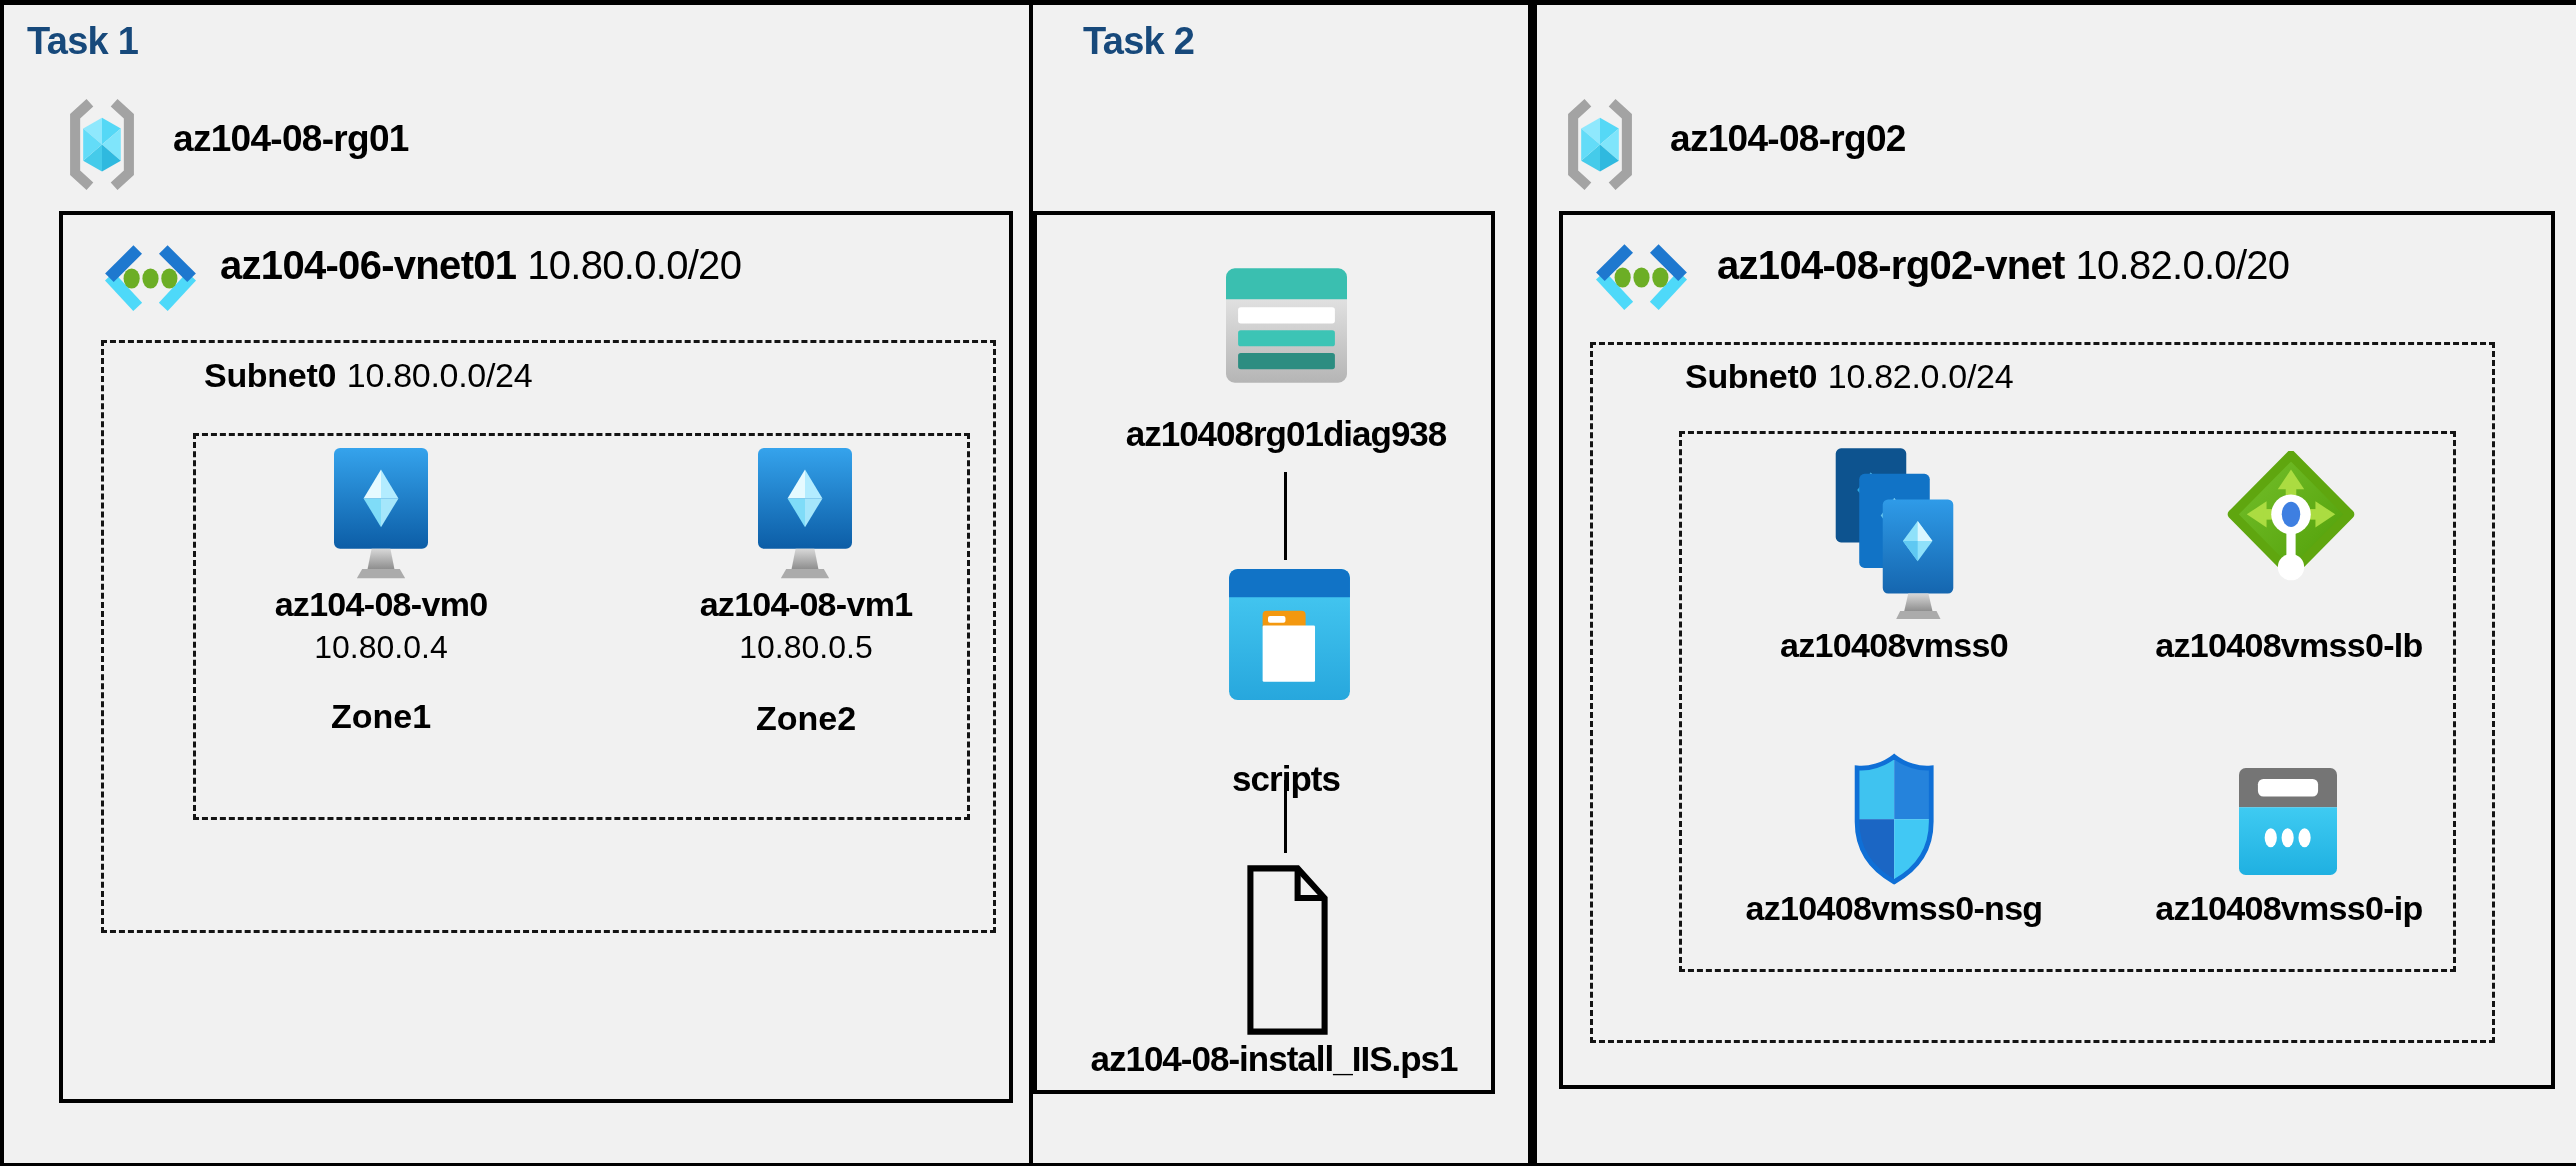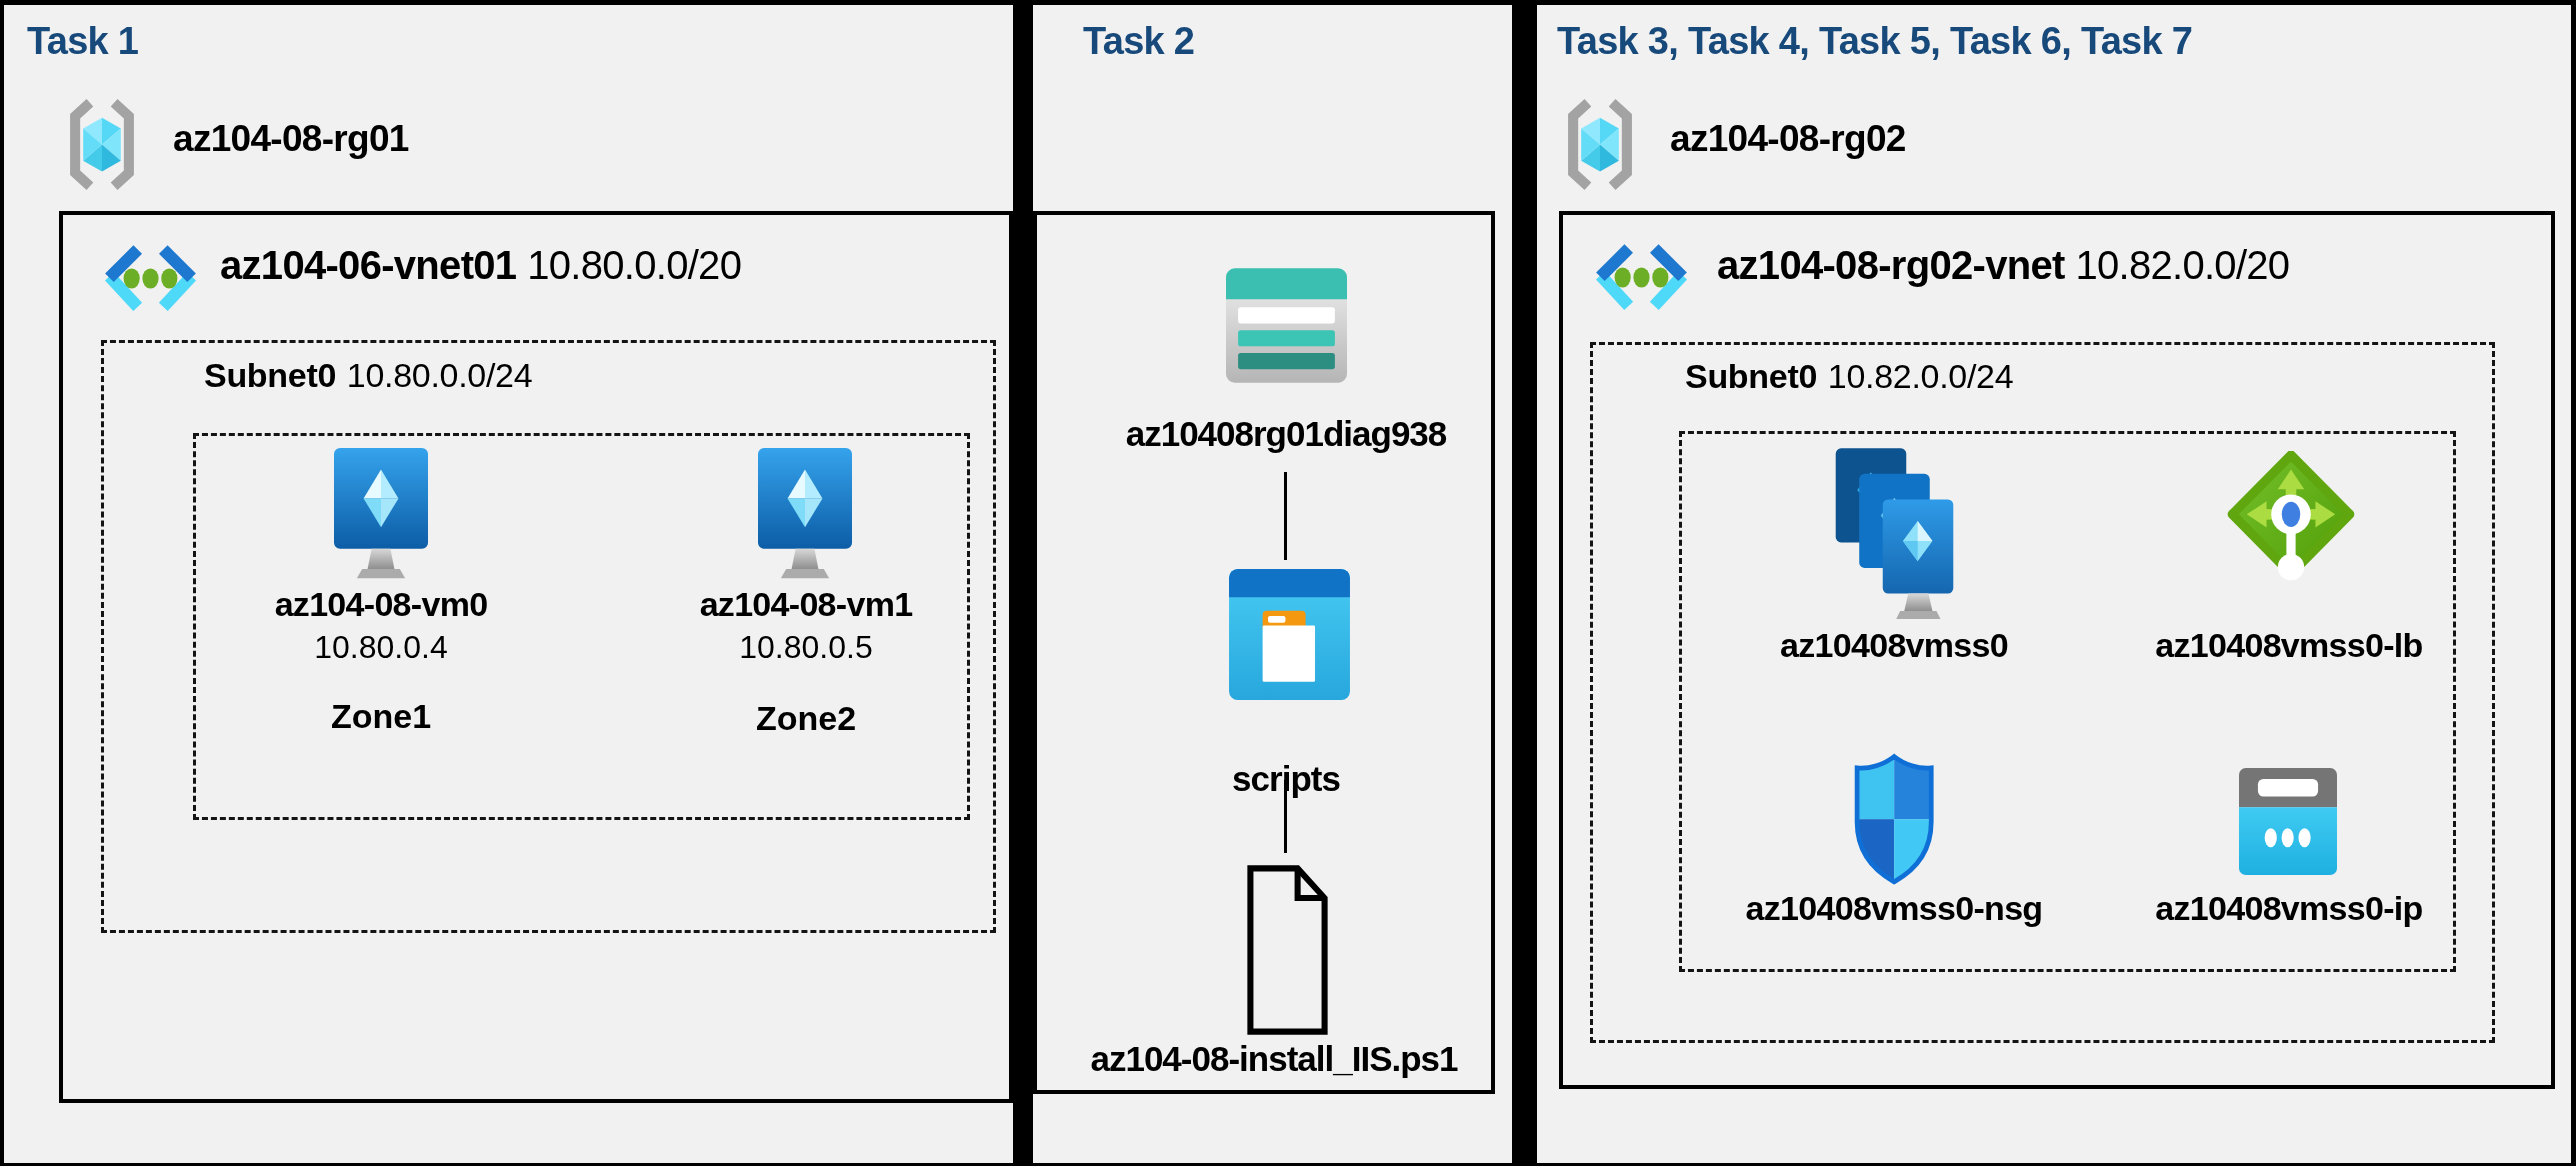--- a/index.html
+++ b/index.html
@@ -1,18 +1,18 @@
 <!DOCTYPE html>
 <html style="font-size:10.8px"><head>
 <meta charset="utf-8">
 <style>
   html,body{margin:0;padding:0;background:#000;}
   #canvas{position:relative;width:2576px;height:1166px;background:#000;
           font-family:"Liberation Sans","DejaVu Sans",sans-serif;color:#000;overflow:hidden;}
-  .panel{position:absolute;top:5.4px;height:1158px;background:#F1F1F1;}
+  .panel{position:absolute;top:5.4px;height:1158px;background:#F1F1F1;padding-left:16px;}
   .task-title{position:absolute;font-size:38px;font-weight:700;color:#17497B;letter-spacing:-0.7px;white-space:nowrap;line-height:1.15;}
   .box{position:absolute;border:4px solid #000;box-sizing:border-box;}
   .dashed{position:absolute;border:3.4px dashed #141414;box-sizing:border-box;}
   .lbl{position:absolute;white-space:nowrap;line-height:1.15;}
   .b{font-weight:700;}
   .rg-label{font-size:37px;font-weight:700;letter-spacing:-0.7px;}
   .vnet-label{font-size:40px;letter-spacing:-0.7px;}
   .subnet-label{font-size:34px;letter-spacing:-0.3px;}
   .cidr{font-weight:400;margin-left:10.8px;}
   .center{transform:translateX(-50%);text-align:center;}
@@ -170,21 +170,20 @@
     <div class="icon" style="left:212px;top:858px;">
       <svg width="85" height="174" viewBox="0 0 126 258">
         <path d="M8,8 H78 L118,52 V250 H8 Z" fill="#F1F1F1" stroke="#000" stroke-width="9"></path>
         <path d="M78,8 V52 H118" fill="none" stroke="#000" stroke-width="9"></path>
       </svg>
     </div>
     <div class="lbl p2-label center" style="left:241px;top:1034px;">az104-08-install_IIS.ps1</div>
   </div>
 
   <div class="panel" style="left:1537px;width:1034px;">
-    <div class="task-title" style="left:20px;top:15px;">Task 3, Task 4, Task 5, Task 6, Task 7</div>
 
     <div class="icon" style="left:20px;top:92px;">
       <svg width="86" height="95" viewBox="0 0 128 140">
         <path d="M46,8 L24,28 L24,112 L46,132" fill="none" stroke="#A3A3A3" stroke-width="15"></path>
         <path d="M82,8 L104,28 L104,112 L82,132" fill="none" stroke="#A3A3A3" stroke-width="15"></path>
         <polygon points="64,30 36,46 64,70" fill="#8FE8FD"></polygon>
         <polygon points="64,30 92,46 64,70" fill="#55D8F6"></polygon>
         <polygon points="92,46 92,94 64,70" fill="#7FE5FB"></polygon>
         <polygon points="92,94 64,110 64,70" fill="#2FB9DF"></polygon>
         <polygon points="64,110 36,94 64,70" fill="#45CBEA"></polygon>

